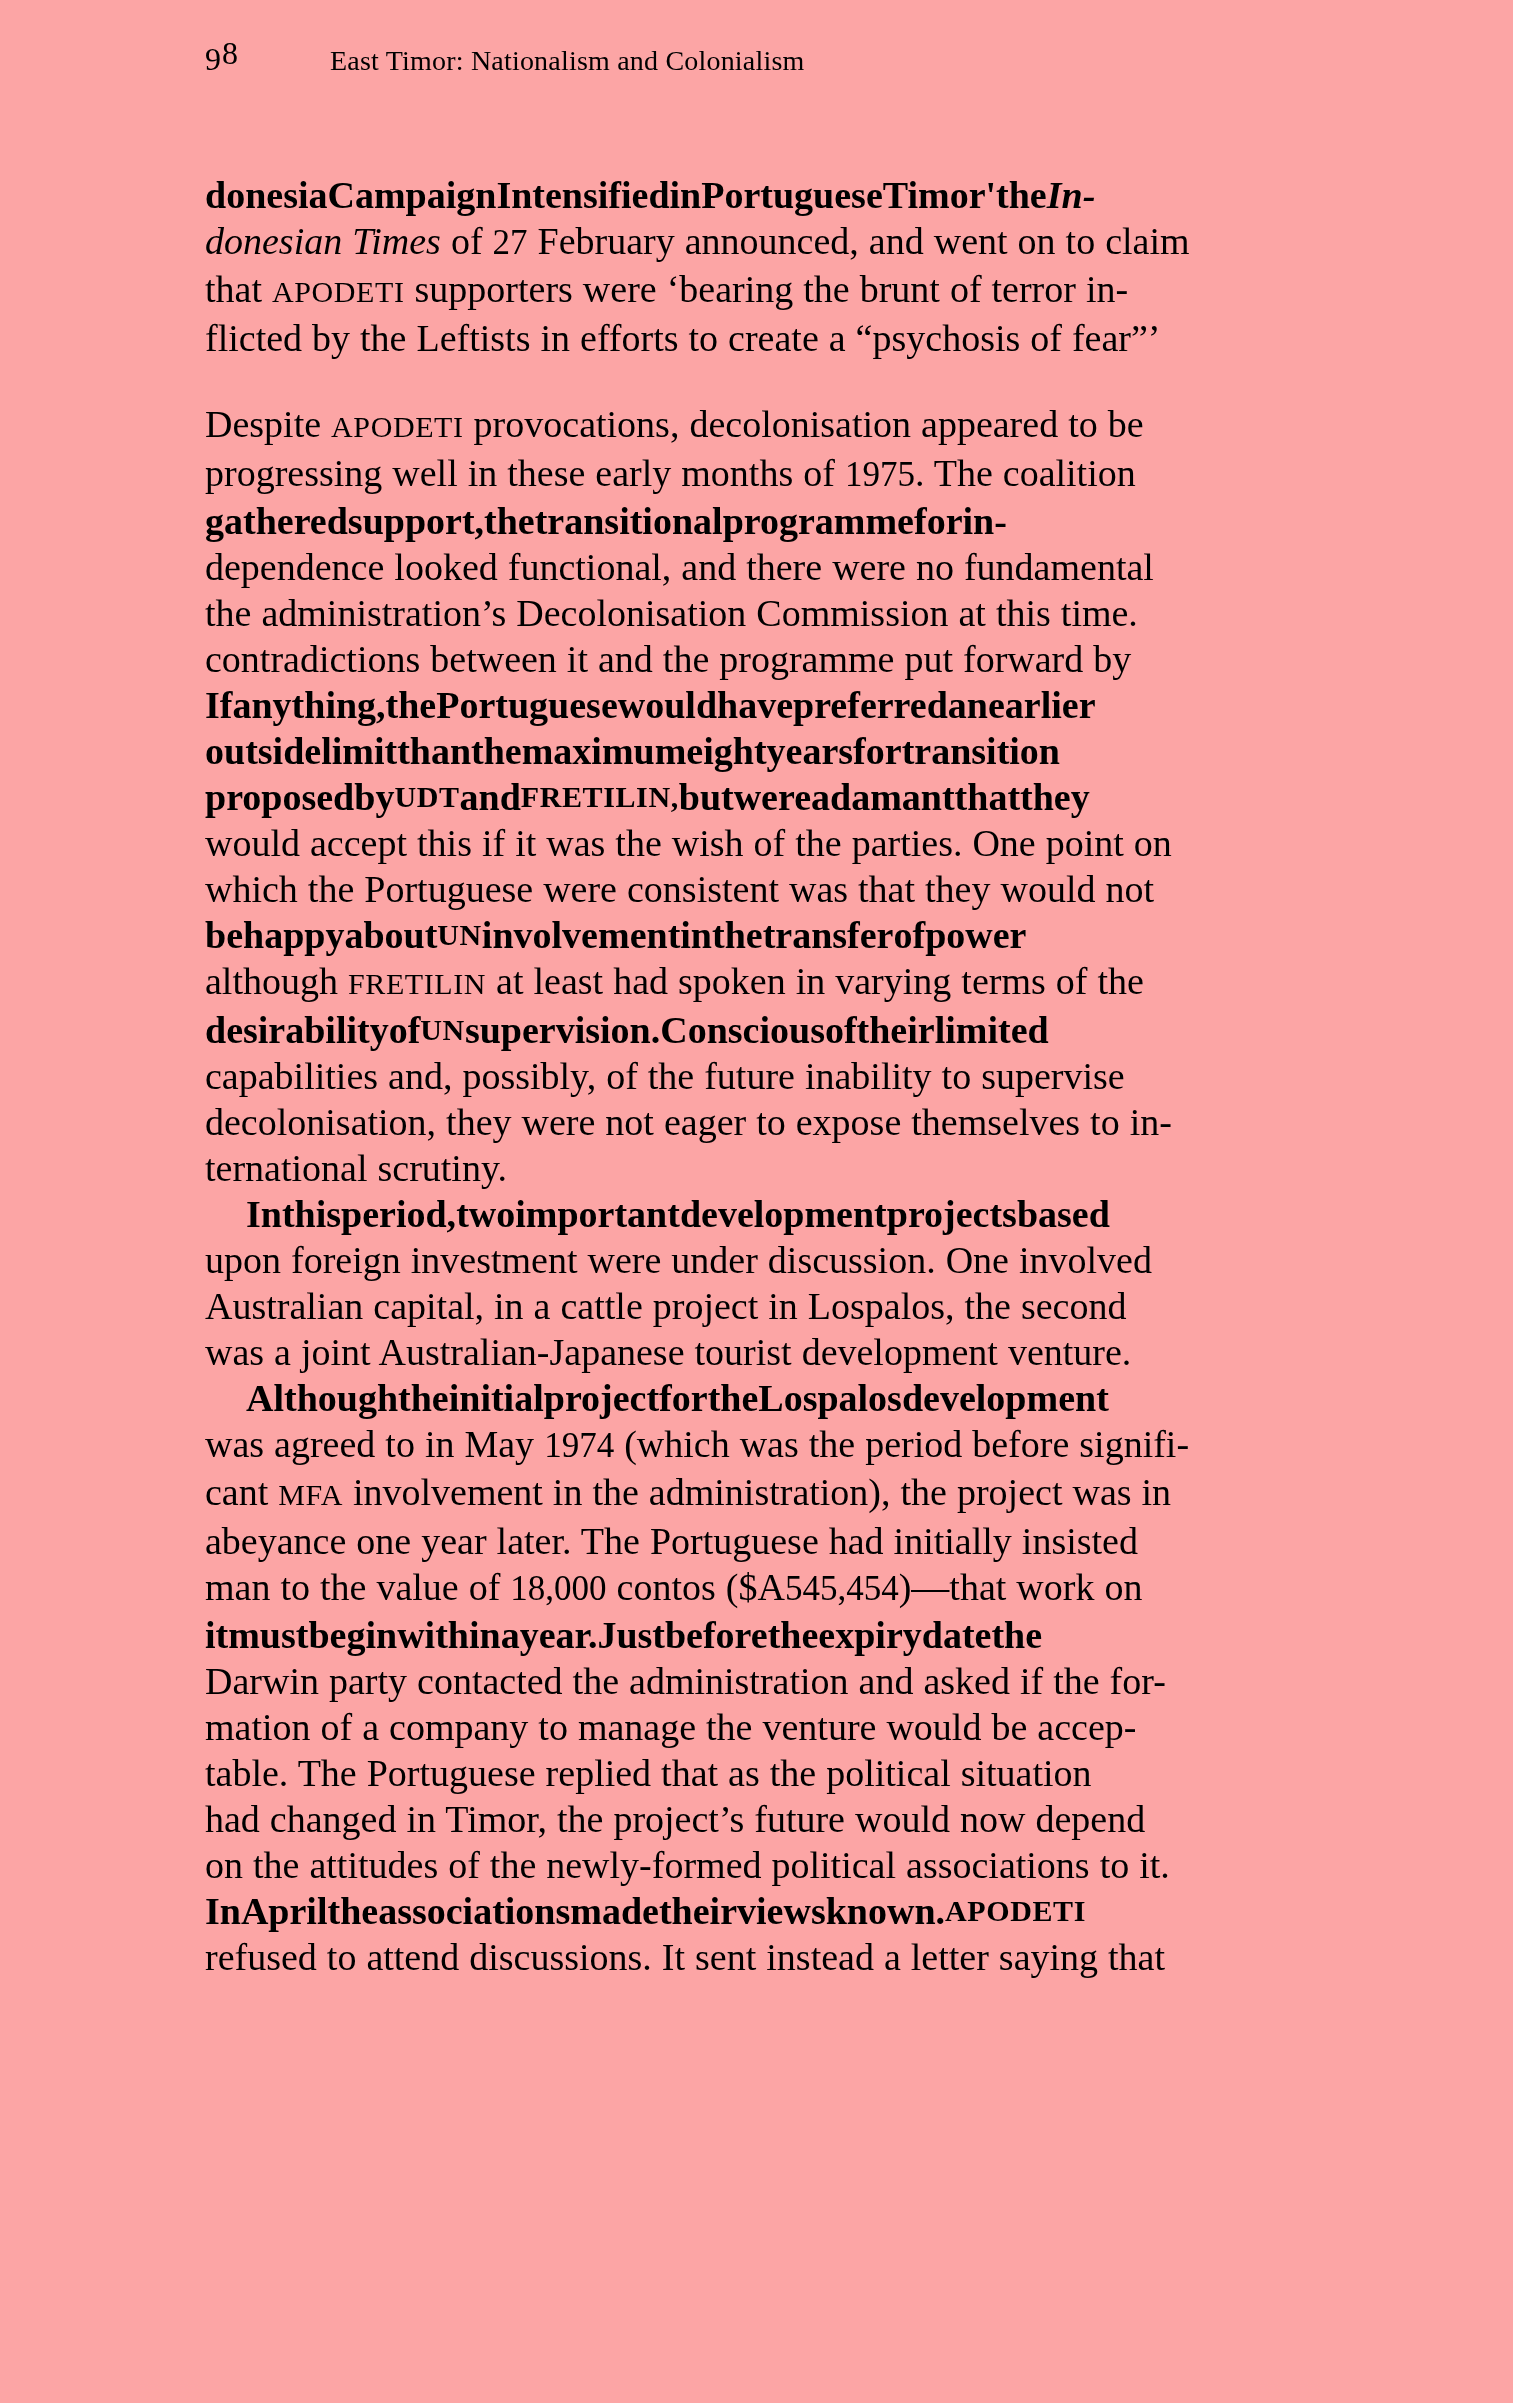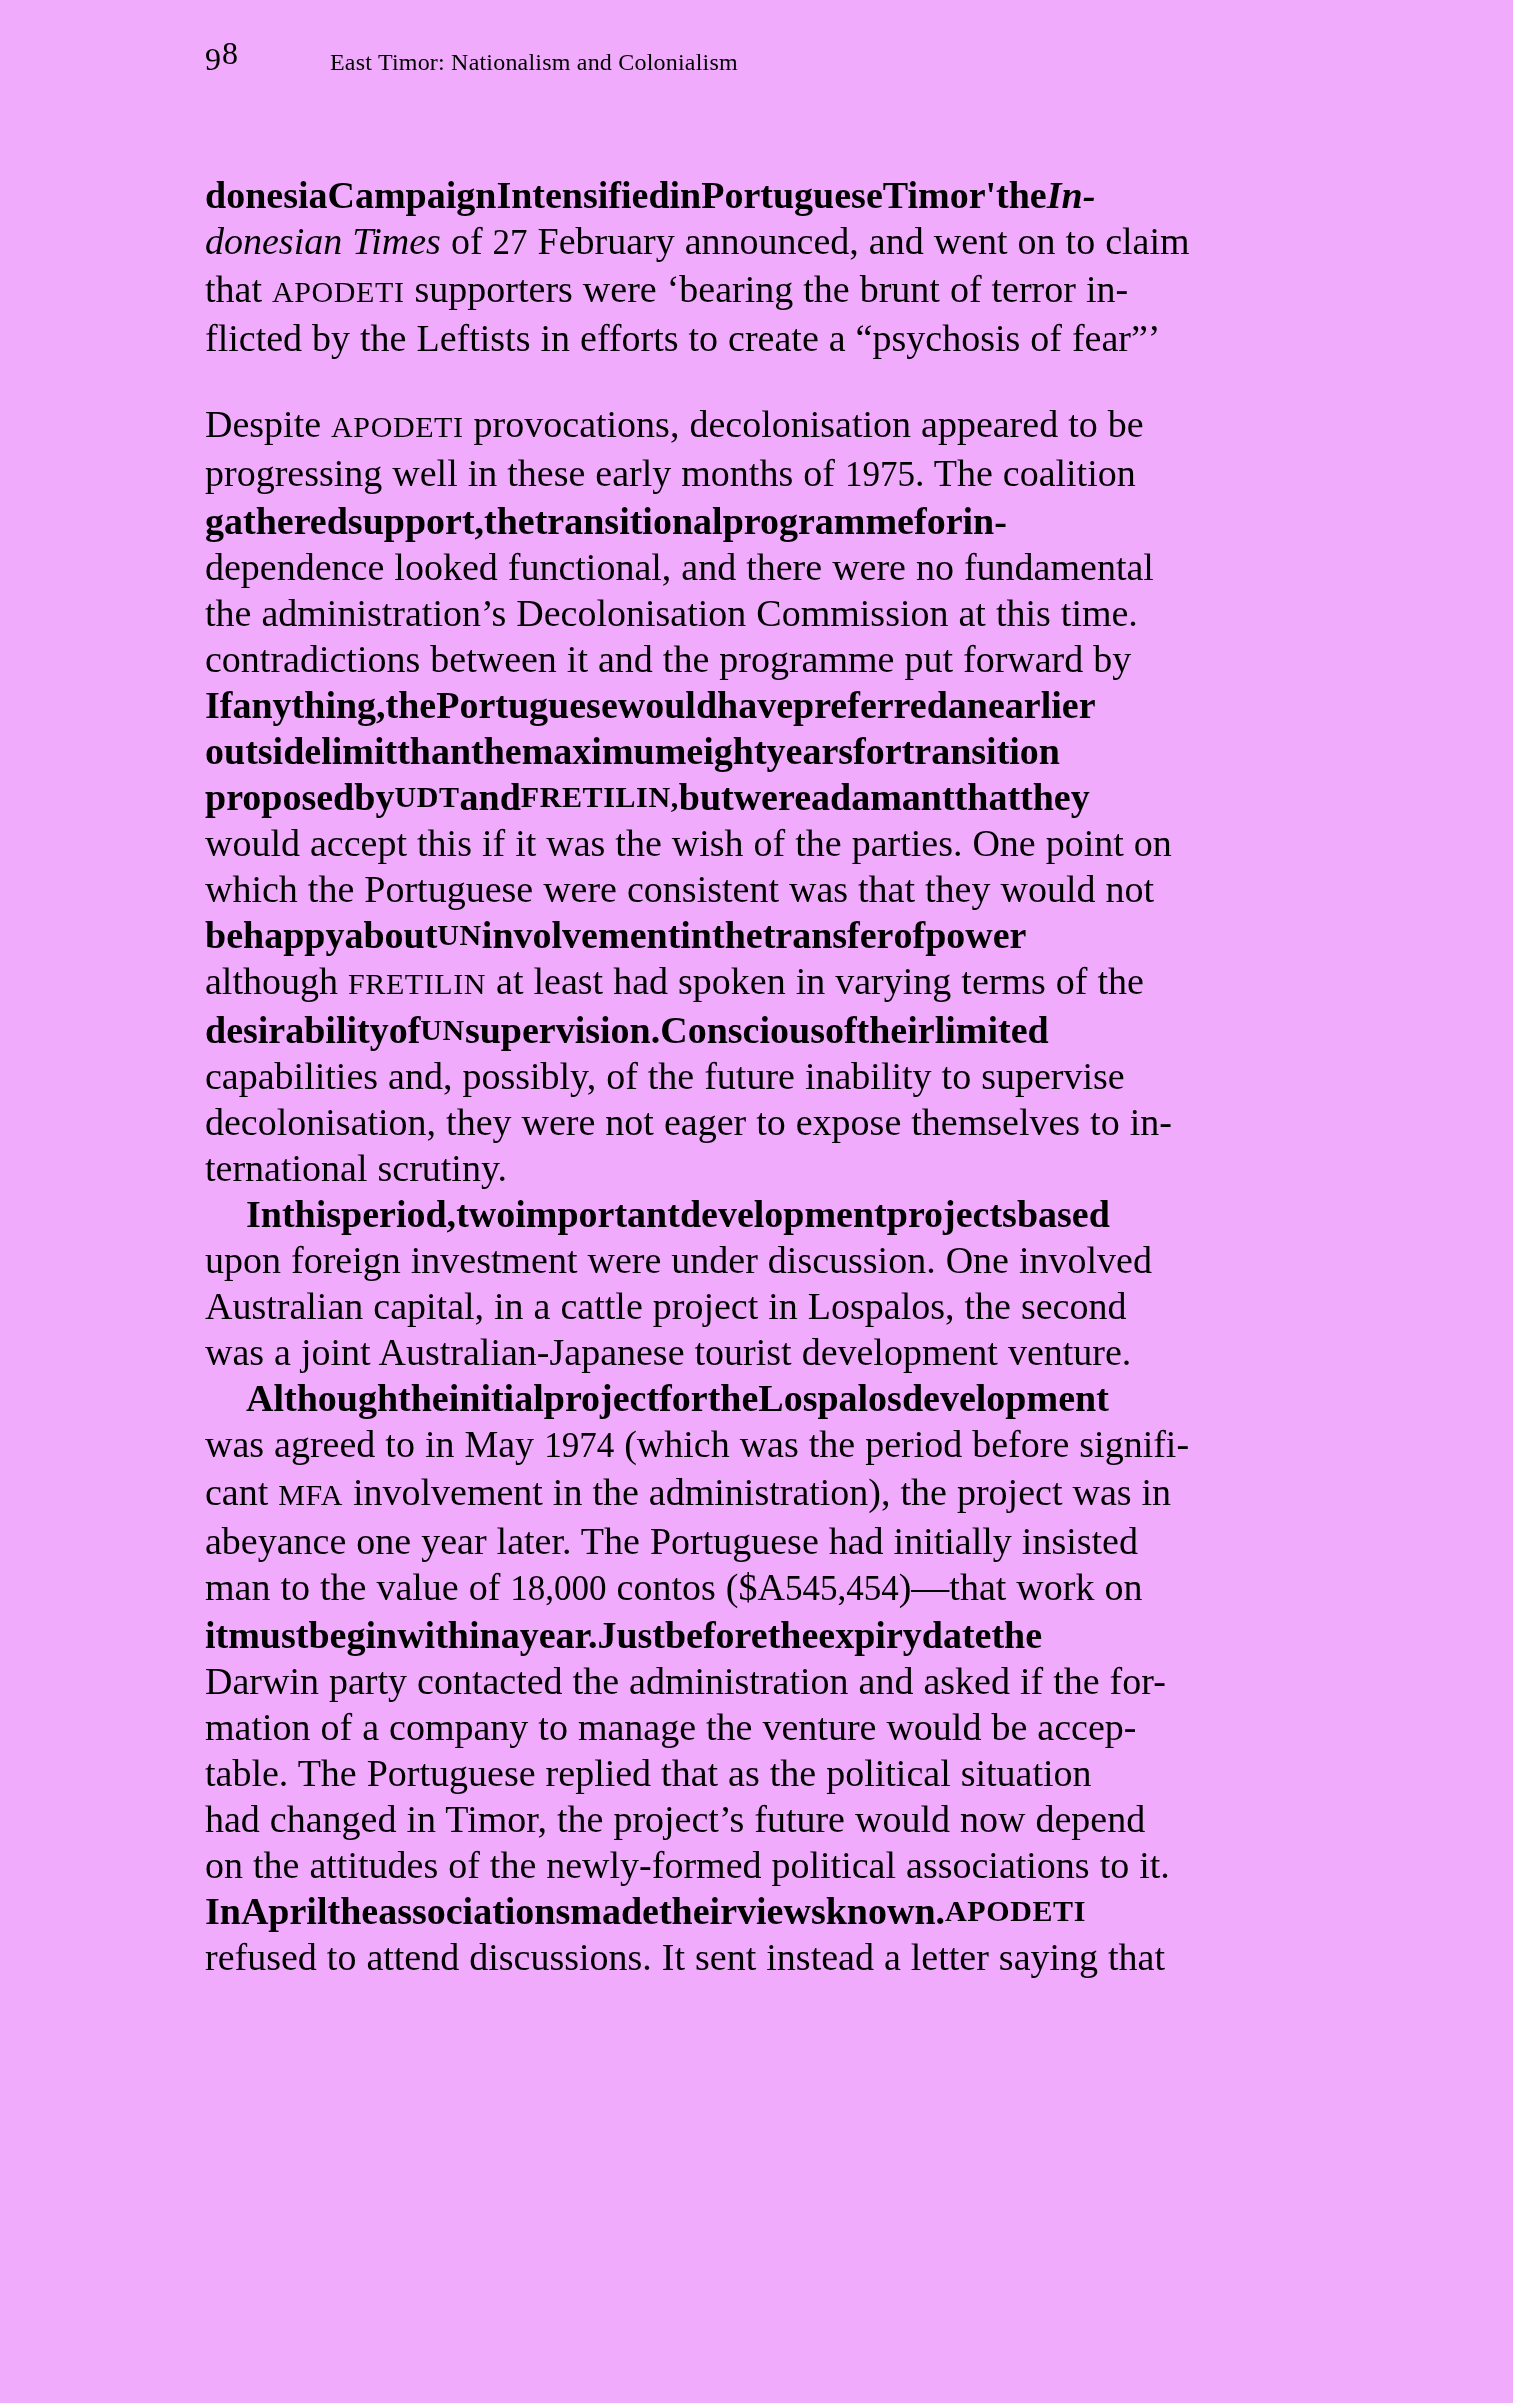--- a/index.html
+++ b/index.html
@@ -4,21 +4,21 @@
 <style>
   html, body {
     margin: 0;
     padding: 0;
     background: #ffffff;
   }
   .page {
     position: relative;
     width: 1514px;
     height: 2403px;
-    background: #f0abfc;
+    background: #fca5a5;
     margin: 0 auto;
     overflow: hidden;
     font-family: "Liberation Serif", "DejaVu Serif", serif;
     color: #000000;
   }
   .page-inner {
     position: absolute;
     left: 205px;
     top: 41px;
     width: 1200px;
@@ -37,21 +37,21 @@
     flex: 0 0 125px;
     font-size: 32px;
     letter-spacing: 1px;
   }
   .runhead .folio .osf-hi {
     position: relative;
     top: -5.9px;
     font-size: 32px;
   }
   .runhead .title {
-    font-size: 24px;
+    font-size: 28px;
   }
   
   .para {
     font-size: 38px;
     line-height: 46px;
     text-align: justify;
     text-justify: inter-word;
     margin: 0;
     hyphens: none;
     word-spacing: 0.5px;

